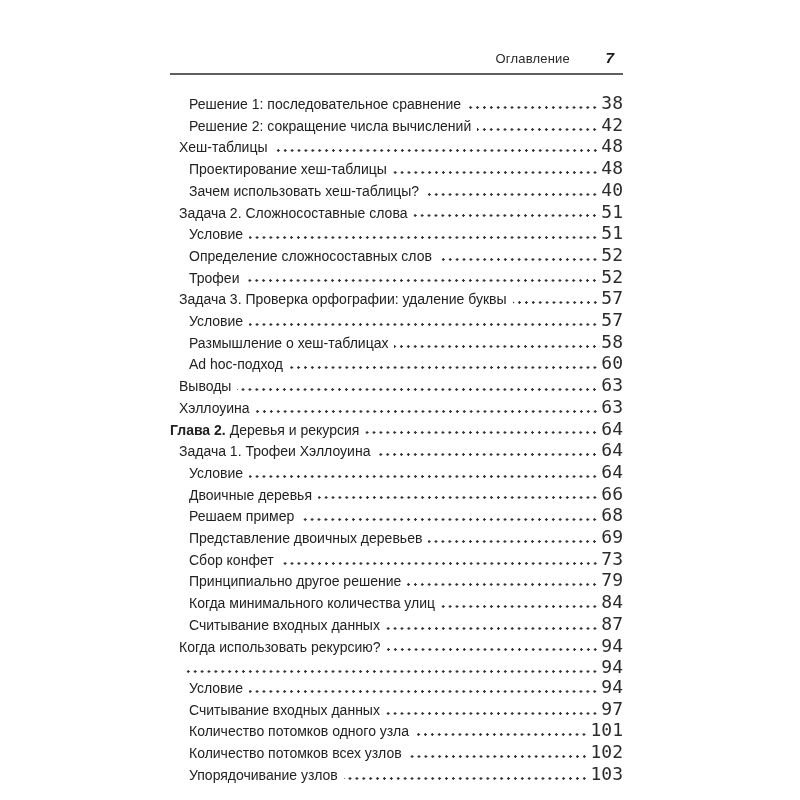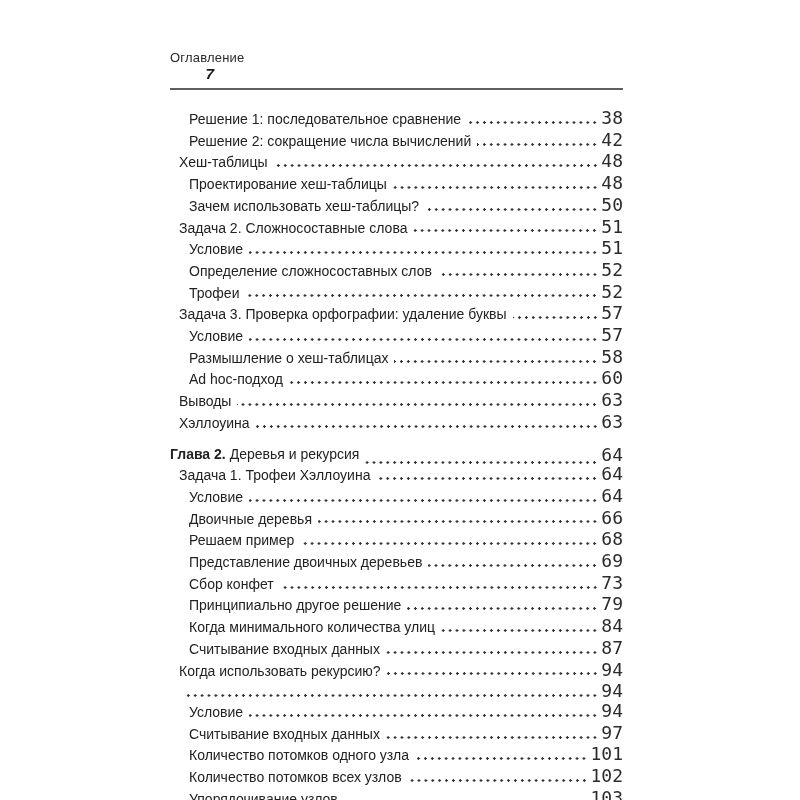--- a/index.html
+++ b/index.html
@@ -11,38 +11,37 @@
   }
   *{ margin:0; padding:0; box-sizing:border-box; }
   html,body{ width:800px; height:800px; background:var(--background); }
   body{ font-family:"Liberation Sans", sans-serif; color:var(--text); position:relative; }
 
   .page{ position:absolute; left:170px; top:50px; width:453px; }
 
   .page-header{
     display:flex; justify-content:flex-end; align-items:baseline;
     line-height:16px;
-    flex-direction:column;
   }
   .running-title{ font-size:13px; color:#2a2a2a; letter-spacing:.2px; }
   .folio{
     width:53px; text-align:right; padding-right:9px;
     font-weight:bold; font-style:italic; font-size:15.5px; color:#1a1a1a;
   }
   .rule{ height:2px; background:var(--rule); margin-top:6px; }
 
   .toc{ margin-top:18px; }
   .row{
     display:flex; align-items:baseline;
     line-height:19.7px; font-size:14px; color:var(--text);
     white-space:nowrap;
   }
   .row.lvl1{ padding-left:9px; }
   .row.lvl2{ padding-left:19px; }
-  .row.gap{ margin-top:11px;align-items:flex-end; }
+  .row.gap{ margin-top:0; }
   .label{ flex:0 0 auto; }
   .label .b{ font-weight:bold; padding-right:4px; }
 
   .leader{
     flex:1 1 auto; height:12px; margin:0 1px 0 6px;
     background-image:radial-gradient(circle at 1.4px 1.6px, var(--leader_dots) 1.1px, rgba(0,0,0,0) 1.5px);
     background-size:6.9px 3.2px;
     background-repeat:repeat-x;
     background-position:right bottom;
   }
@@ -78,21 +77,21 @@
         <span class="pg">48</span>
       </div>
       <div class="row lvl2">
         <span class="label">Проектирование хеш-таблицы</span>
         <span class="leader"></span>
         <span class="pg">48</span>
       </div>
       <div class="row lvl2">
         <span class="label">Зачем использовать хеш-таблицы?</span>
         <span class="leader"></span>
-        <span class="pg">50</span>
+        <span class="pg">40</span>
       </div>
       <div class="row lvl1">
         <span class="label">Задача 2. Сложносоставные слова</span>
         <span class="leader"></span>
         <span class="pg">51</span>
       </div>
       <div class="row lvl2">
         <span class="label">Условие</span>
         <span class="leader"></span>
         <span class="pg">51</span>

